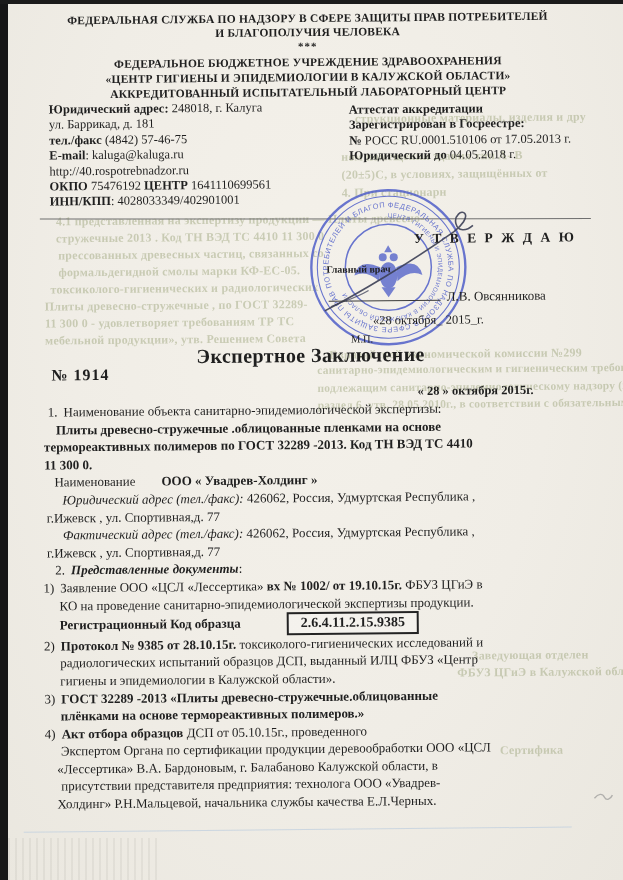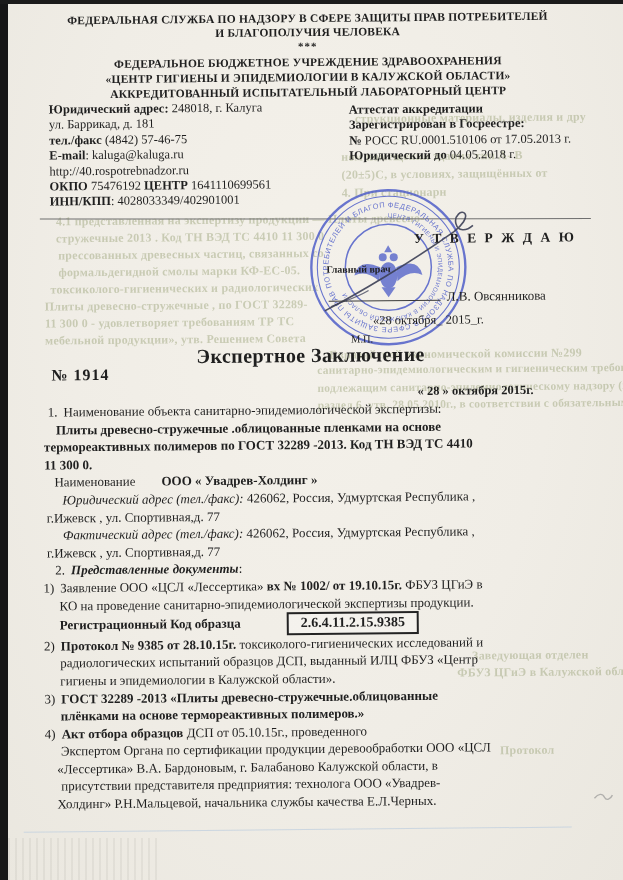--- a/index.html
+++ b/index.html
@@ -72,21 +72,21 @@
     <div class="bl" style="left:52px;top:280px;">токсиколого-гигиенических и радиологических</div>
     <div class="bl" style="left:46px;top:297px;">Плиты древесно-стружечные , по ГОСТ 32289-</div>
     <div class="bl" style="left:46px;top:314px;">11 300 0 -  удовлетворяет требованиям ТР ТС</div>
     <div class="bl" style="left:46px;top:331px;">мебельной продукции», утв. Решением Совета</div>
     <div class="bl" style="left:330px;top:348px;">Евразийской экономической комиссии №299</div>
     <div class="bl" style="left:318px;top:364px;font-size:11.5px;">санитарно-эпидемиологическим и гигиеническим требованиям к товарам,</div>
     <div class="bl" style="left:318px;top:382px;font-size:11.5px;">подлежащим санитарно-эпидемиологическому надзору (контролю) №299,</div>
     <div class="bl" style="left:318px;top:399px;font-size:11.5px;">раздел 6, утв. 28.05.2010г., в соответствии с обязательными</div>
     <div class="bl" style="left:470px;top:650px;">Заведующая отделен</div>
     <div class="bl" style="left:455px;top:667px;">ФБУЗ ЦГиЭ в Калужской области</div>
-    <div class="bl" style="left:497px;top:745px;">Протокол</div>
+    <div class="bl" style="left:497px;top:745px;">Сертифика</div>
 
     <div class="hdr">
       <div class="h1">ФЕДЕРАЛЬНАЯ СЛУЖБА ПО НАДЗОРУ В СФЕРЕ ЗАЩИТЫ ПРАВ ПОТРЕБИТЕЛЕЙ</div>
       <div class="h1">И БЛАГОПОЛУЧИЯ ЧЕЛОВЕКА</div>
       <div class="stars">***</div>
       <div class="h2">ФЕДЕРАЛЬНОЕ БЮДЖЕТНОЕ УЧРЕЖДЕНИЕ ЗДРАВООХРАНЕНИЯ</div>
       <div class="h2" style="margin-top:0;">«ЦЕНТР ГИГИЕНЫ И ЭПИДЕМИОЛОГИИ В КАЛУЖСКОЙ ОБЛАСТИ»</div>
       <div class="h2" style="margin-top:0;">АККРЕДИТОВАННЫЙ ИСПЫТАТЕЛЬНЫЙ ЛАБОРАТОРНЫЙ ЦЕНТР</div>
     </div>
 

